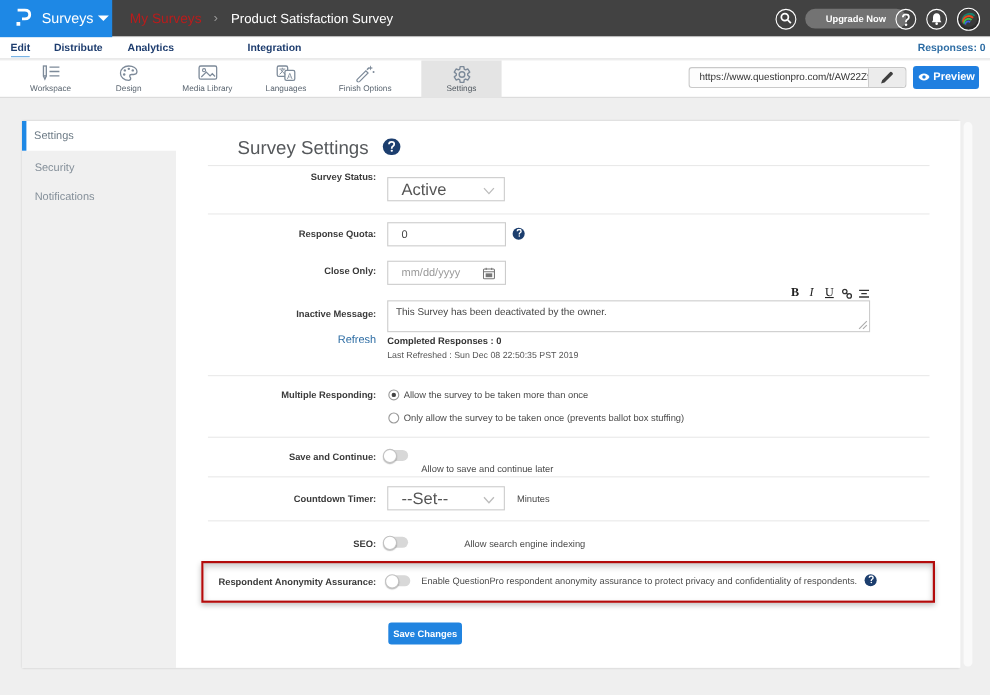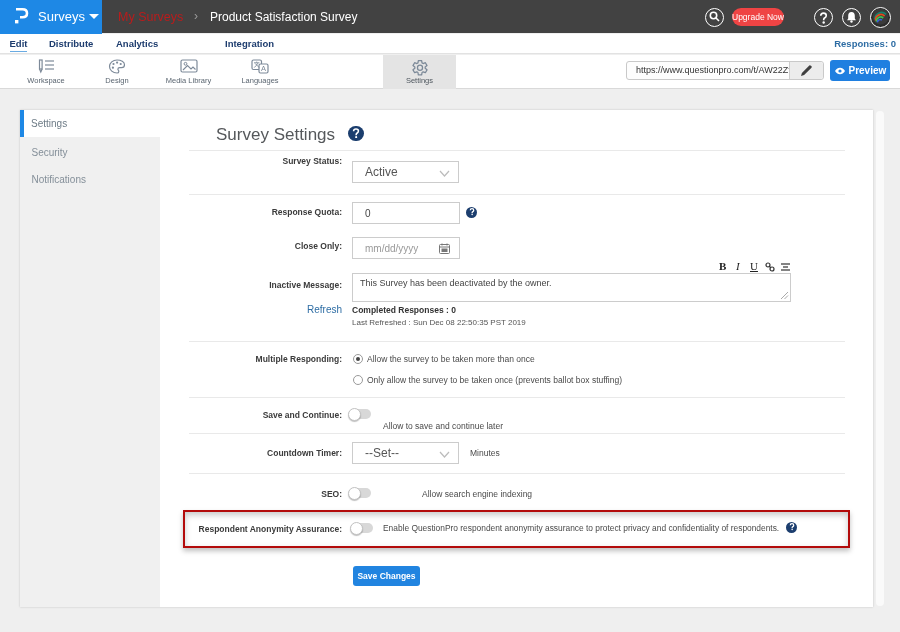--- a/index.html
+++ b/index.html
@@ -8,21 +8,21 @@
 
 
 #topbar { position:absolute; left:0; top:0; width:900px; height:33px; background:#424242; }
 #logoblock { position:absolute; left:0; top:0; width:102px; height:34px; background:#1e88e5; }
 #logoblock .surveys { position:absolute; left:38px; top:9px; color:#fff; font-size:13px; }
 #logoblock .caret { position:absolute; left:89px; top:14px; width:0; height:0; border-left:5px solid transparent; border-right:5px solid transparent; border-top:5px solid #fff; }
 .crumb1 { position:absolute; left:118px; top:10px; color:#b91c1c; font-size:12.5px; }
 .crumbsep { position:absolute; left:194px; top:9px; color:#9a9a9a; font-size:12px; }
 .crumb2 { position:absolute; left:210px; top:10px; color:#fff; font-size:12px; }
 .circbtn { position:absolute; top:7.5px; width:19px; height:19px; border:1.5px solid #fff; border-radius:50%; color:#fff; text-align:center; font-size:12px; font-weight:bold; line-height:16px; }
-#upgrade { position:absolute; left:732px; top:8px; width:52px; height:17.5px; background:#ef4444; border-radius:9px; color:#fff; font-size:8.5px; font-weight:normal; text-align:center; line-height:18px; }
+#upgrade { position:absolute; left:732px; top:8px; width:92px; height:17.5px; background:#737373; border-radius:9px; color:#fff; font-size:8.5px; font-weight:bold; text-align:center; line-height:18px; }
 
 
 #subnav { position:absolute; left:0; top:34px; width:900px; height:20px; background:#fff; border-bottom:1px solid #e2e2e2; }
 #subnav .item { position:absolute; top:4px; color:#1d3c6e; font-size:9.5px; font-weight:bold; }
 #subnav .resp { position:absolute; top:4px; right:4px; color:#2e6da4; font-size:9.5px; font-weight:bold; }
 
 
 #toolbar { position:absolute; left:0; top:55px; width:900px; height:34px; background:#fff; border-bottom:1px solid #d9d9d9; }
 .tab { position:absolute; top:0; height:34px; text-align:center; }
 .tab .lbl { position:absolute; bottom:4px; width:100%; text-align:center; color:#5a6570; font-size:7.5px; }
@@ -36,21 +36,21 @@
 #sidebar { position:absolute; left:0; top:0; width:140px; height:497px; background:#f0f0f0; }
 #sidebar .active { position:absolute; left:0; top:0; width:140px; height:27px; background:#fff; border-left:4.5px solid #1e88e5; color:#6d7b86; font-size:10px; line-height:27px; padding-left:7px; }
 #sidebar .itm { position:absolute; left:11.5px; color:#848f99; font-size:10px; }
 
 #content { position:absolute; left:140px; top:0; width:713px; height:497px; background:#fff; }
 .title { position:absolute; left:56px; top:15px; color:#55585b; font-size:17px; }
 .qicon { position:absolute; border-radius:50%; background:#1c3e6e; color:#fff; font-weight:bold; text-align:center; }
 .divider { position:absolute; left:29px; width:656px; border-top:1px solid #e9e9e9; }
 .flabel { position:absolute; color:#3b3b3b; font-size:8.5px; font-weight:bold; text-align:right; right:531px; white-space:nowrap; }
 .ftext { position:absolute; color:#4a4a4a; font-size:8.5px; white-space:nowrap; }
-.selbox { position:absolute; left:192px; width:107px; height:22px; border:1px solid #ccc; background:#fff; color:#555; font-size:12px; line-height:21px; padding-left:12px; }
+.selbox { position:absolute; left:192px; width:107px; height:22px; border:1px solid #ccc; background:#fff; color:#555; font-size:15px; line-height:21px; padding-left:12px; }
 .selbox .chev { position:absolute; right:8px; top:7px; width:11px; height:9px; }
 .inputbox { position:absolute; left:192px; width:108px; height:22px; border:1px solid #ccc; background:#fff; color:#444; font-size:10px; line-height:21px; padding-left:12px; }
 .toggle { position:absolute; width:22px; height:10px; background:#d8d8d8; border-radius:5px; }
 .toggle .knob { position:absolute; left:-1px; top:-1.5px; width:13px; height:13px; background:#fff; border:1px solid #c2c2c2; border-radius:50%; box-shadow:0 1px 1px rgba(0,0,0,0.25); }
 .radio { position:absolute; width:10px; height:10px; border:1px solid #9a9a9a; border-radius:50%; background:#fff; }
 .radio.sel::after { content:""; position:absolute; left:2px; top:2px; width:4px; height:4px; background:#444; border-radius:50%; }
 </style>
 </head>
 <body>
 
@@ -143,20 +143,29 @@
       <rect x="8" y="5" width="9" height="9" rx="1.5" fill="#fff" stroke="#7d8a99" stroke-width="1.2"></rect>
       <g stroke="#7d8a99" stroke-width="0.9" fill="none">
         <line x1="5.7" y1="2.6" x2="5.7" y2="3.6"></line>
         <line x1="3" y1="3.8" x2="8.4" y2="3.8"></line>
         <path d="M3.2 8.6 Q5.7 6.4 6.8 4.2"></path>
         <path d="M4.4 4.6 Q6.2 7 8.4 8.6"></path>
       </g>
       <text x="12.5" y="12.4" font-size="7.5" fill="#7d8a99" text-anchor="middle" font-family="Liberation Sans">A</text>
     </svg>
     <div class="lbl">Languages</div>
+  </div>
+  <div class="tab" style="left:289px;width:86px;">
+    <svg width="18" height="16" viewBox="0 0 18 16">
+      <path d="M1.8 13.2 L9.6 5.4 L11.6 7.4 L3.8 15.2 Q2.8 16 1.9 15.1 Q1 14.2 1.8 13.2 Z" fill="none" stroke="#7d8a99" stroke-width="1.1"></path>
+      <line x1="10.6" y1="4.4" x2="12.4" y2="2.6" stroke="#7d8a99" stroke-width="1.4"></line>
+      <path d="M13.8 0.4 L14.4 2.2 L16.2 2.8 L14.4 3.4 L13.8 5.2 L13.2 3.4 L11.4 2.8 L13.2 2.2 Z" fill="#7d8a99"></path>
+      <circle cx="16.6" cy="6.4" r="0.9" fill="#7d8a99"></circle>
+    </svg>
+    <div class="lbl">Finish Options</div>
   </div>
   <div class="tab" style="left:383px;width:73px;background:#e4e4e4;">
     <svg width="17" height="17" viewBox="0 0 16 16">
       <path d="M6.09 3.69 L6.45 1.48 L9.55 1.48 L9.91 3.69 L10.95 4.29 L13.05 3.49 L14.60 6.18 L12.86 7.60 L12.86 8.80 L14.60 10.22 L13.05 12.91 L10.95 12.11 L9.91 12.71 L9.55 14.92 L6.45 14.92 L6.09 12.71 L5.05 12.11 L2.95 12.91 L1.40 10.22 L3.14 8.80 L3.14 7.60 L1.40 6.18 L2.95 3.49 L5.05 4.29 Z" fill="none" stroke="#7d8a99" stroke-width="1.2" stroke-linejoin="round"></path>
       <circle cx="8" cy="8.2" r="2.4" fill="none" stroke="#7d8a99" stroke-width="1.2"></circle>
     </svg>
     <div class="lbl" style="color:#4e565e;">Settings</div>
   </div>
 </div>
 <div id="urlbox">https://www.questionpro.com/t/AW22Zf4yI</div>

